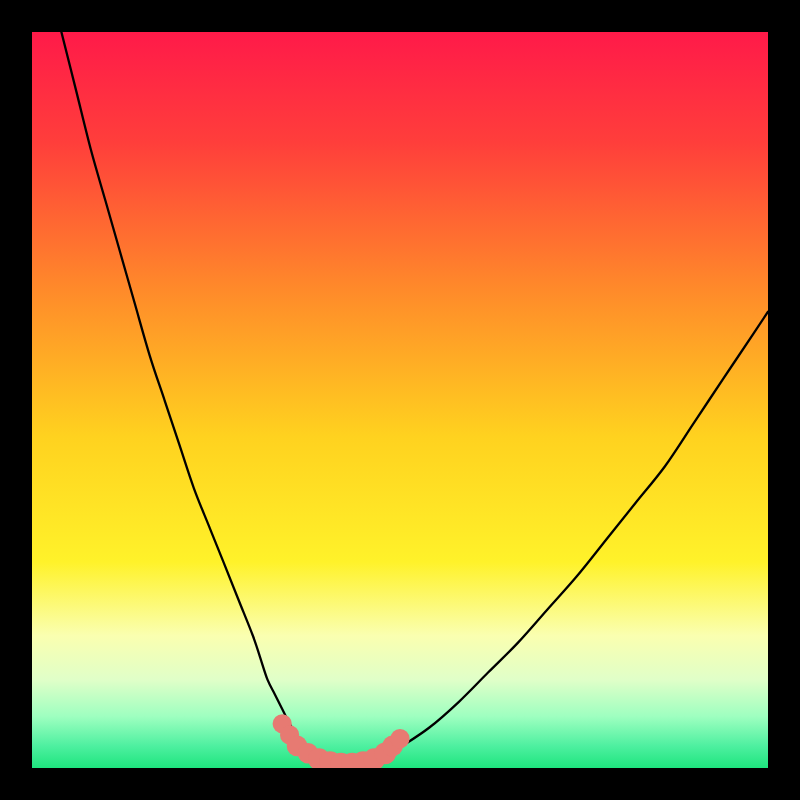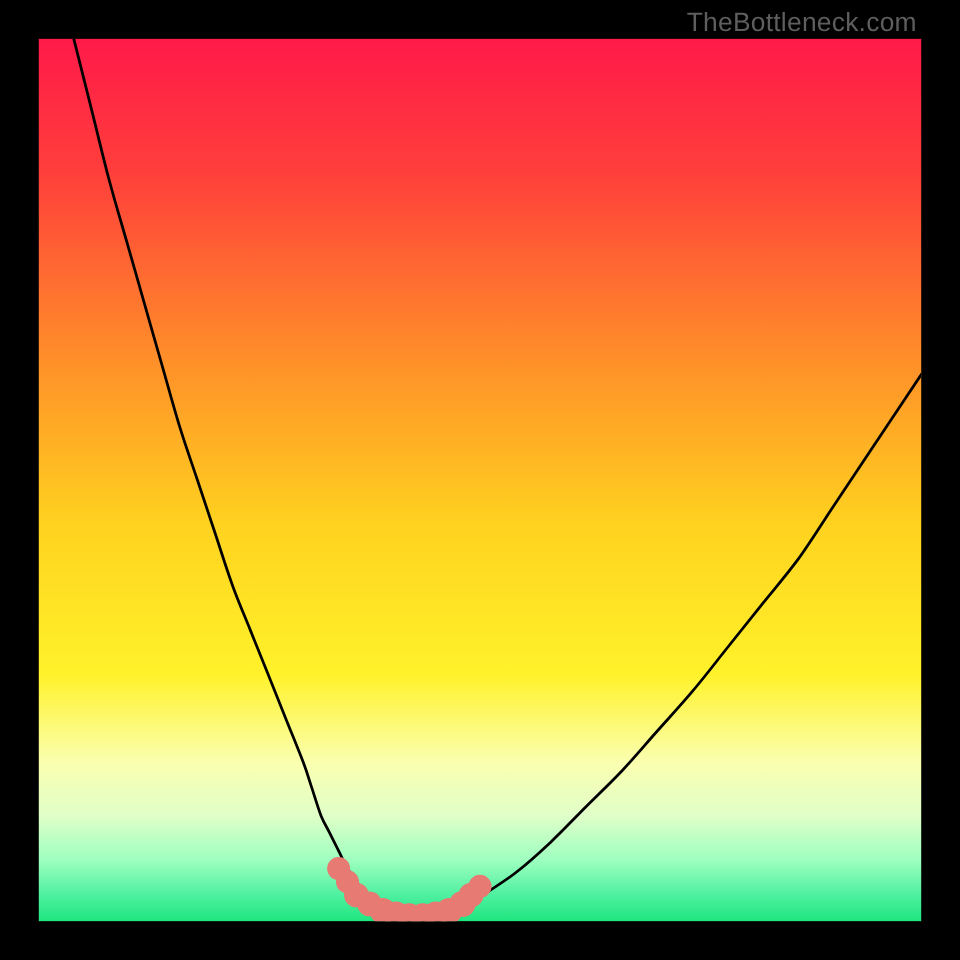--- a/index.html
+++ b/index.html
@@ -41,21 +41,20 @@
     font-size: 22px;
     font-weight: 400;
     letter-spacing: 0.2px;
   }
 </style>
 </head>
 <body>
 
 <div class="frame">
 
-  <div class="watermark">TheBottleneck.com</div>
 
   <div class="plot-area">
     <svg class="gradient" viewBox="0 0 736 736" preserveAspectRatio="none">
       <defs>
         <linearGradient id="bg-grad" x1="0" y1="0" x2="0" y2="1">
             <stop offset="0%" stop-color="#ff1a49"></stop>
             <stop offset="15%" stop-color="#ff3e3b"></stop>
             <stop offset="35%" stop-color="#ff8a2a"></stop>
             <stop offset="55.00000000000001%" stop-color="#ffd21f"></stop>
             <stop offset="72%" stop-color="#fff22a"></stop>

